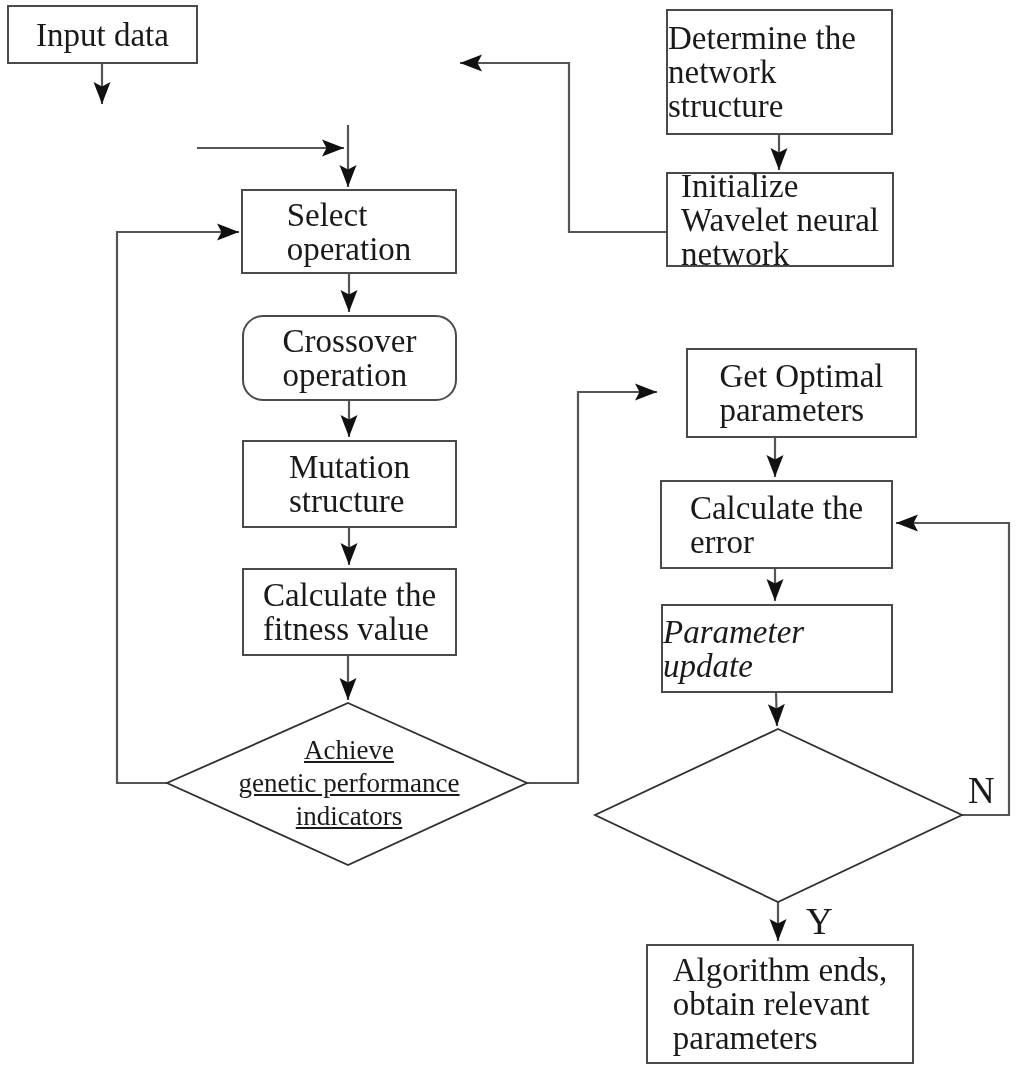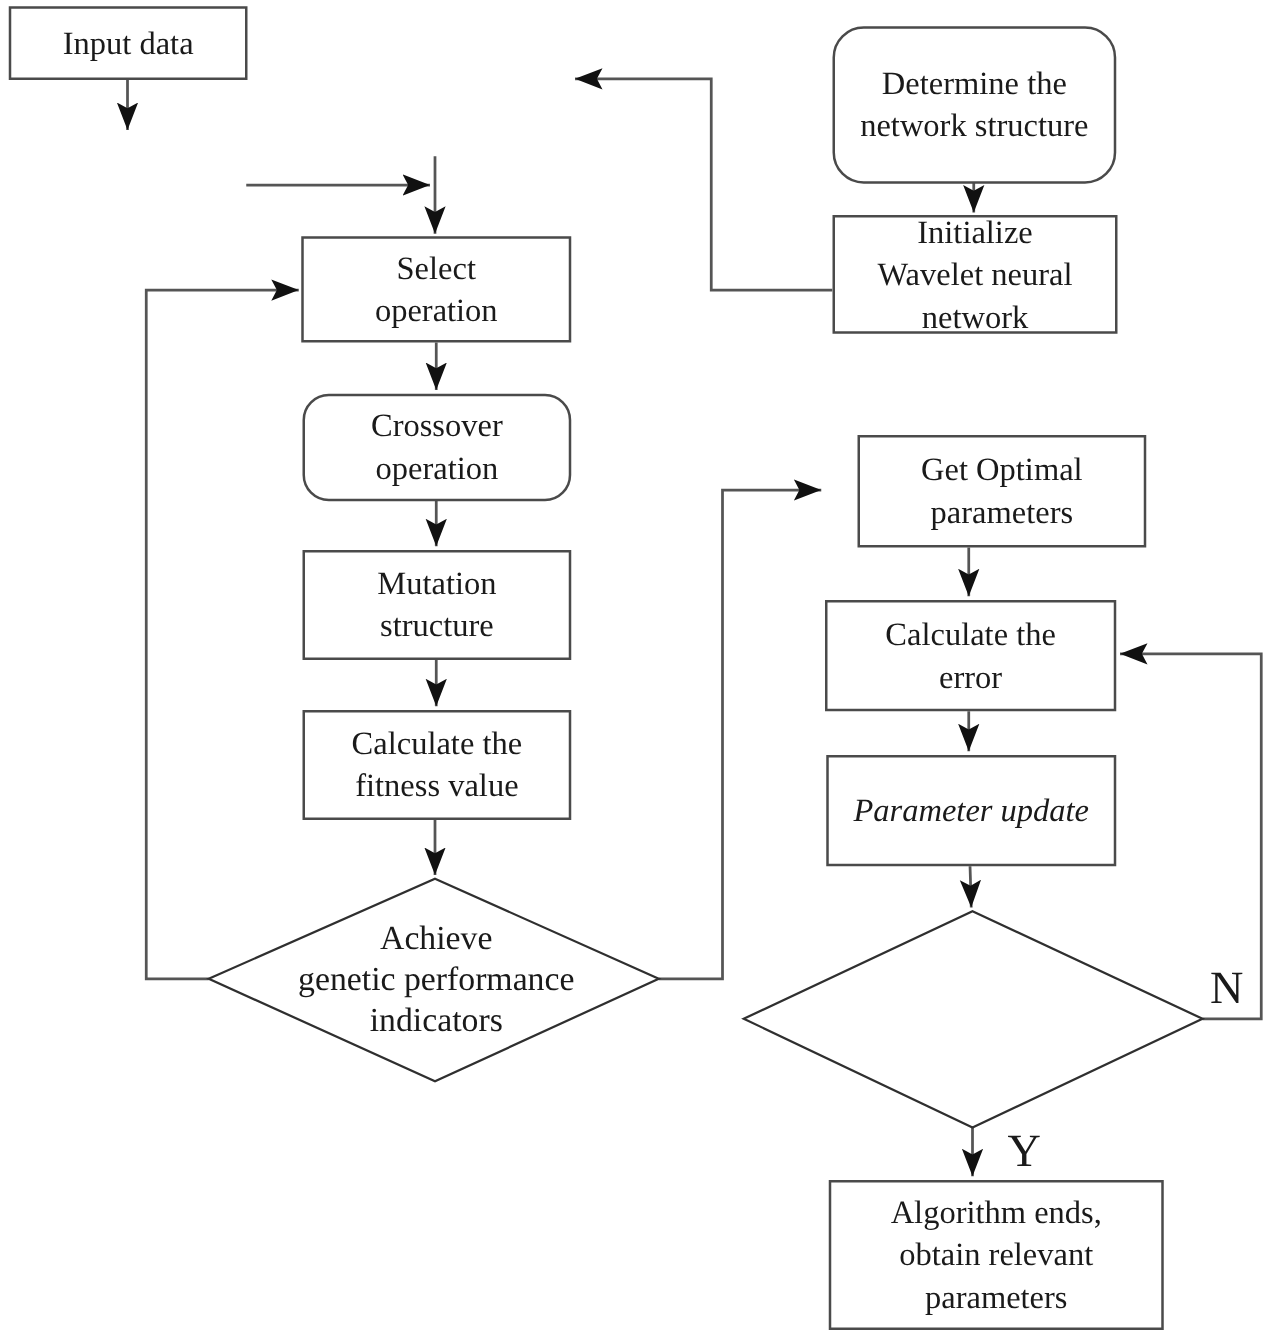--- a/index.html
+++ b/index.html
@@ -22,23 +22,22 @@
     width: 1024px; height: 1072px;
   }
   .node {
     position: absolute;
     box-sizing: border-box;
     background: #ffffff;
     border: 2px solid #4a4a4a;
     display: flex;
     align-items: center;
     justify-content: center;
-    text-align: center;
     white-space: pre-line;
-    font-size: 26px;
+    font-size: 33px;
     line-height: 34px;
     color: #1a1a1a;
   }
   .diamond-label {
     position: absolute;
     display: flex;
     align-items: center;
     justify-content: center;
     text-align: center;
     white-space: pre-line;
@@ -101,40 +100,40 @@
 
   <div class="node" style="left:242px; top:315px; width:215px; height:86px;border-radius:21px;">Crossover
 operation</div>
 
   <div class="node" style="left:242px; top:440px; width:215px; height:88px;">Mutation
 structure</div>
 
   <div class="node" style="left:242px; top:568px; width:215px; height:88px;">Calculate the
 fitness value</div>
 
-  <div class="node" style="left:666px; top:21px; width:227px; height:126px;border-radius:25px;">Determine the
+  <div class="node" style="left:666px; top:9px; width:227px; height:126px;">Determine the
 network structure</div>
 
   <div class="node" style="left:666px; top:172px; width:228px; height:95px;">Initialize
 Wavelet neural
 network</div>
 
   <div class="node" style="left:686px; top:348px; width:231px; height:90px;">Get Optimal
 parameters</div>
 
   <div class="node" style="left:660px; top:480px; width:233px; height:89px;">Calculate the
 error</div>
 
   <div class="node" style="left:661px; top:604px; width:232px; height:89px;font-style:italic;">Parameter update</div>
 
-  <div class="node" style="left:646px; top:944px; width:268px; height:120px;margin-left:17px;">Algorithm ends,
+  <div class="node" style="left:646px; top:944px; width:268px; height:120px;">Algorithm ends,
 obtain relevant
 parameters</div>
 
-  <div class="diamond-label" style="left:179px; top:732px; width:340px; height:102px;">Achieve
+  <div class="diamond-label" style="left:179px; top:732px; width:340px; height:102px;text-decoration:underline;">Achieve
 genetic performance
 indicators</div>
 
 
   <div class="branch-label" style="left:968px; top:772px;">N</div>
 
   <div class="branch-label" style="left:806px; top:903px;">Y</div>
 
 </div>
 

